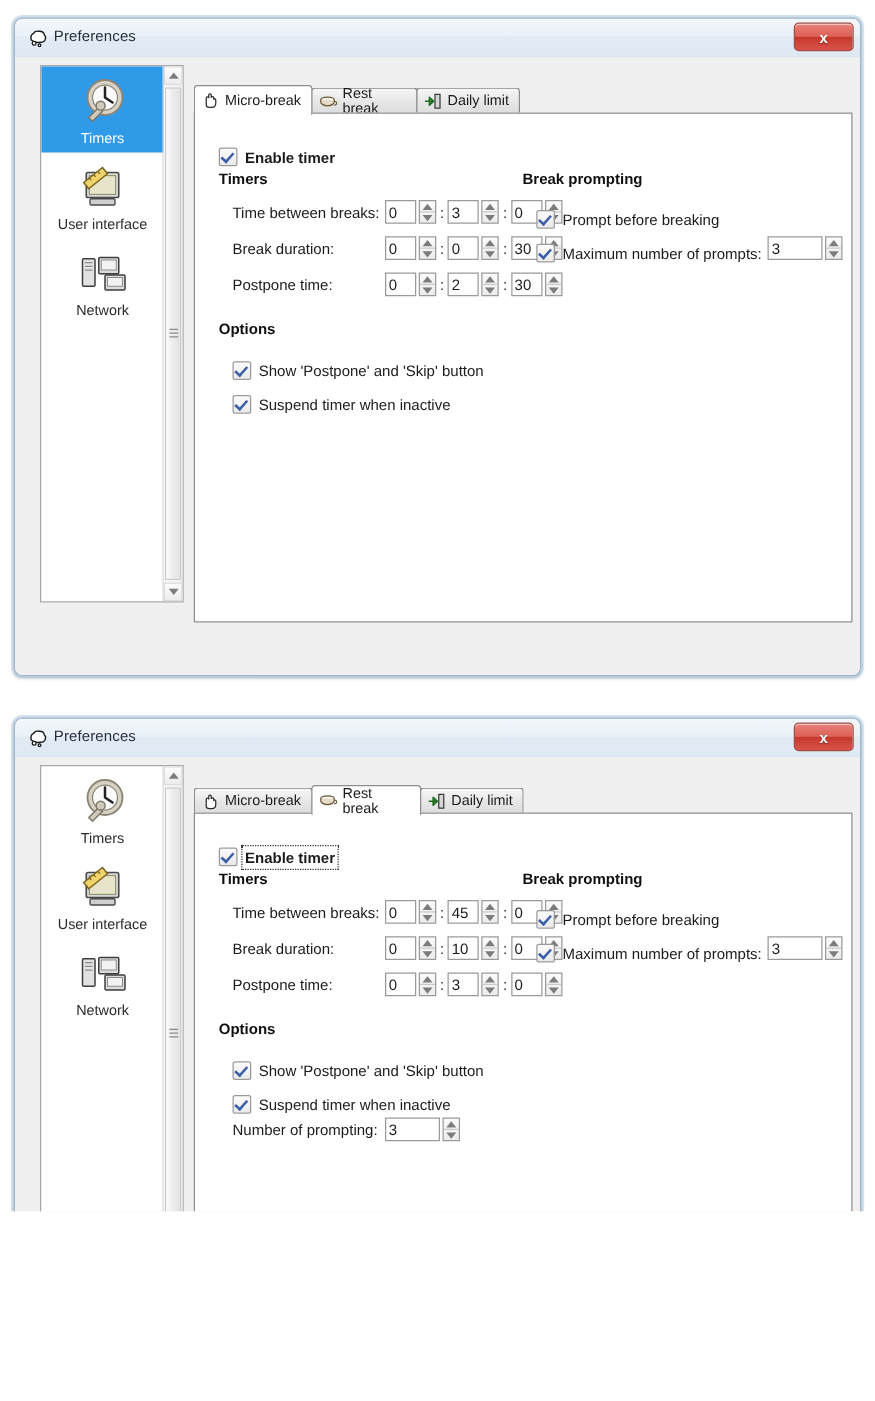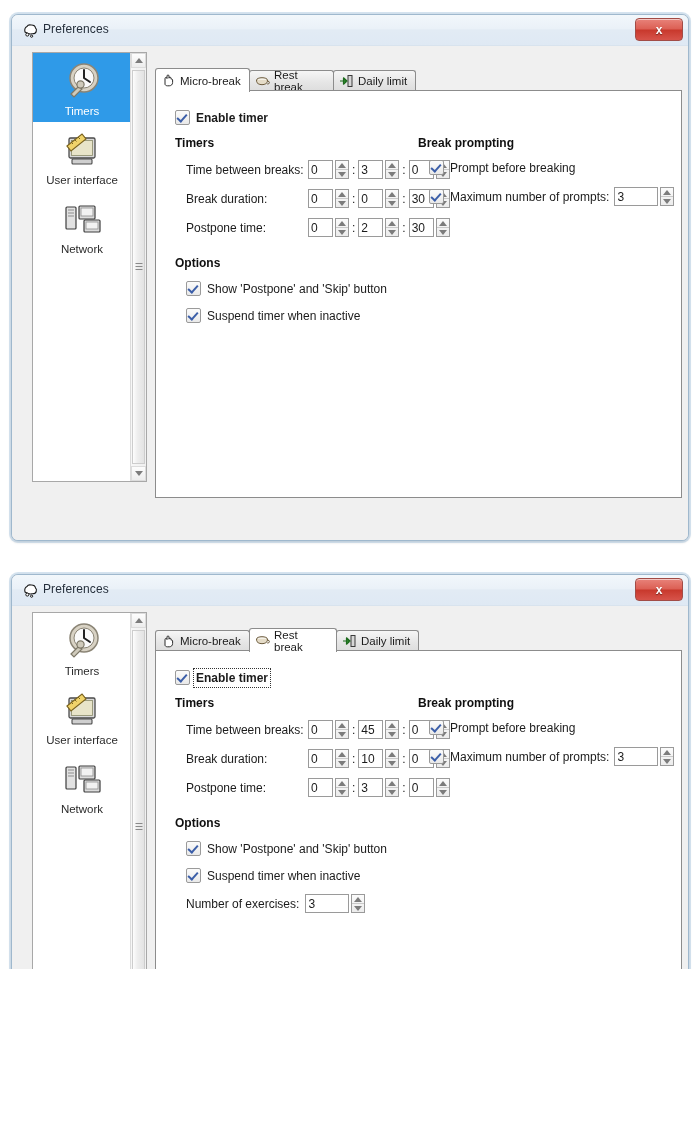--- a/index.html
+++ b/index.html
@@ -151,21 +151,21 @@
   .tab .tabico { width: 15px; height: 15px; margin-right: 4px; flex: none; display:block; }
   .tabpage {
     position: absolute; left: 0; top: 22px; right: 0; bottom: 0;
     background: #ffffff;
     border: 1px solid #8c8c8c;
     box-sizing: border-box;
     z-index: 2;
   }
 
   
-  .chk { display: inline-flex; align-items: center; cursor: pointer; }
+  .chk { display: inline-flex; align-items: center; cursor: pointer; margin-top: 8px; }
   .chkbox {
     width: 13px; height: 13px; flex: none;
     border: 1px solid #9a9a9a;
     background: linear-gradient(to bottom,#fbfbfb,#e9e9e9);
     border-radius: 2px;
     position: relative;
     margin-right: 6px;
   }
   .chkbox::after {
     content: "";
@@ -813,21 +813,21 @@
             <span class="chkbox"></span>
             <span class="chk-label">Show 'Postpone' and 'Skip' button</span>
           </label>
 
           <label class="chk" style="position:absolute;left:30px;top:217px;">
             <span class="chkbox"></span>
             <span class="chk-label">Suspend timer when inactive</span>
           </label>
 
           <div class="row" style="position:absolute;left:30px;top:243px;">
-            <span class="fieldlabel">Number of exercises:</span>
+            <span class="fieldlabel">Number of prompting:</span>
             <span class="spin" style="margin-left:6px;">
               <input type="text" class="wide" value="3" style="">
               <span class="btns">
                   <b>
                     <i class="tri up"></i>
                   </b>
                   <b>
                     <i class="tri down"></i>
                   </b>
                 </span>

